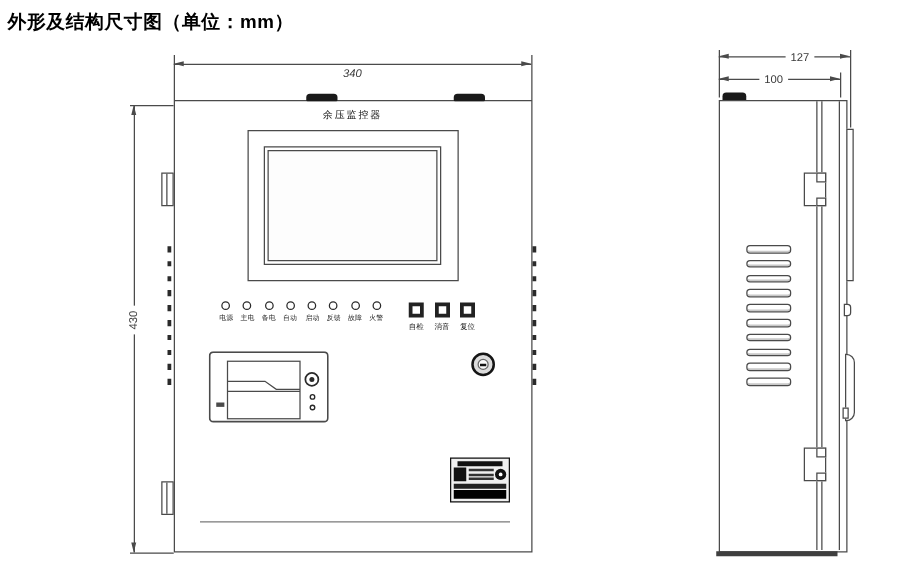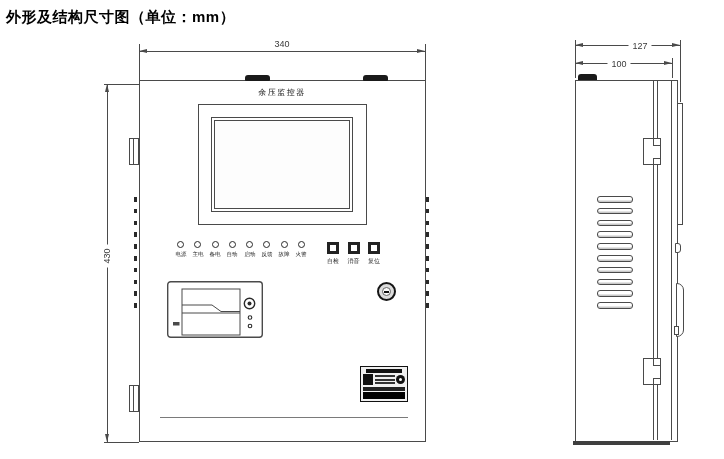--- a/index.html
+++ b/index.html
@@ -77,21 +77,21 @@
 
   <div class="doc-title">外形及结构尺寸图（单位：mm）</div>
 
   <div>
 
     <div class="ln" style="left:139px;top:44px;width:1px;height:36px;"></div>
     <div class="ln" style="left:424.5px;top:44px;width:1px;height:36px;"></div>
     <div class="ln" style="left:139px;top:51px;width:286px;height:1px;"></div>
     <div class="arr arr-l" style="left:139px;top:48.7px;"></div>
     <div class="arr arr-r" style="left:417px;top:48.7px;"></div>
-    <div class="dim-label" style="left:282px;top:44px;">340</div>
+    <div class="dim-label" style="left:282px;top:59px;font-style:italic;">340</div>
 
     <div class="ln" style="left:104px;top:84px;width:35px;height:1px;"></div>
     <div class="ln" style="left:104px;top:442px;width:35px;height:1px;"></div>
     <div class="ln" style="left:107px;top:84px;width:1px;height:358px;"></div>
     <div class="arr arr-u" style="left:104.5px;top:84px;"></div>
     <div class="arr arr-d" style="left:104.5px;top:434px;"></div>
     <div class="dim-label rot" style="left:107px;top:256px;">430</div>
 
     <div class="fv-box"></div>
     <div class="top-tab" style="left:245px;"></div>

